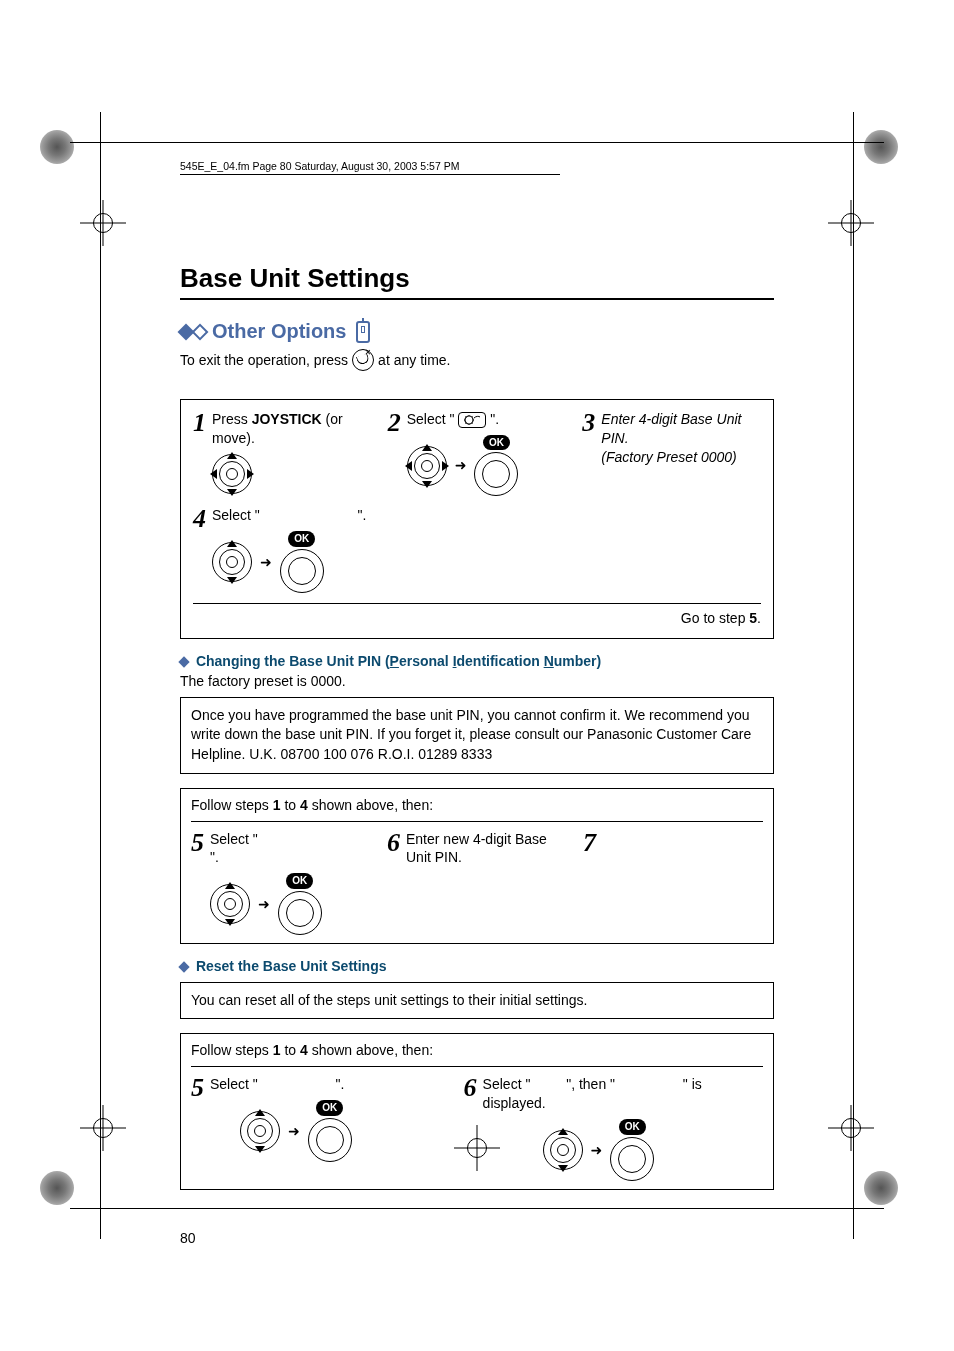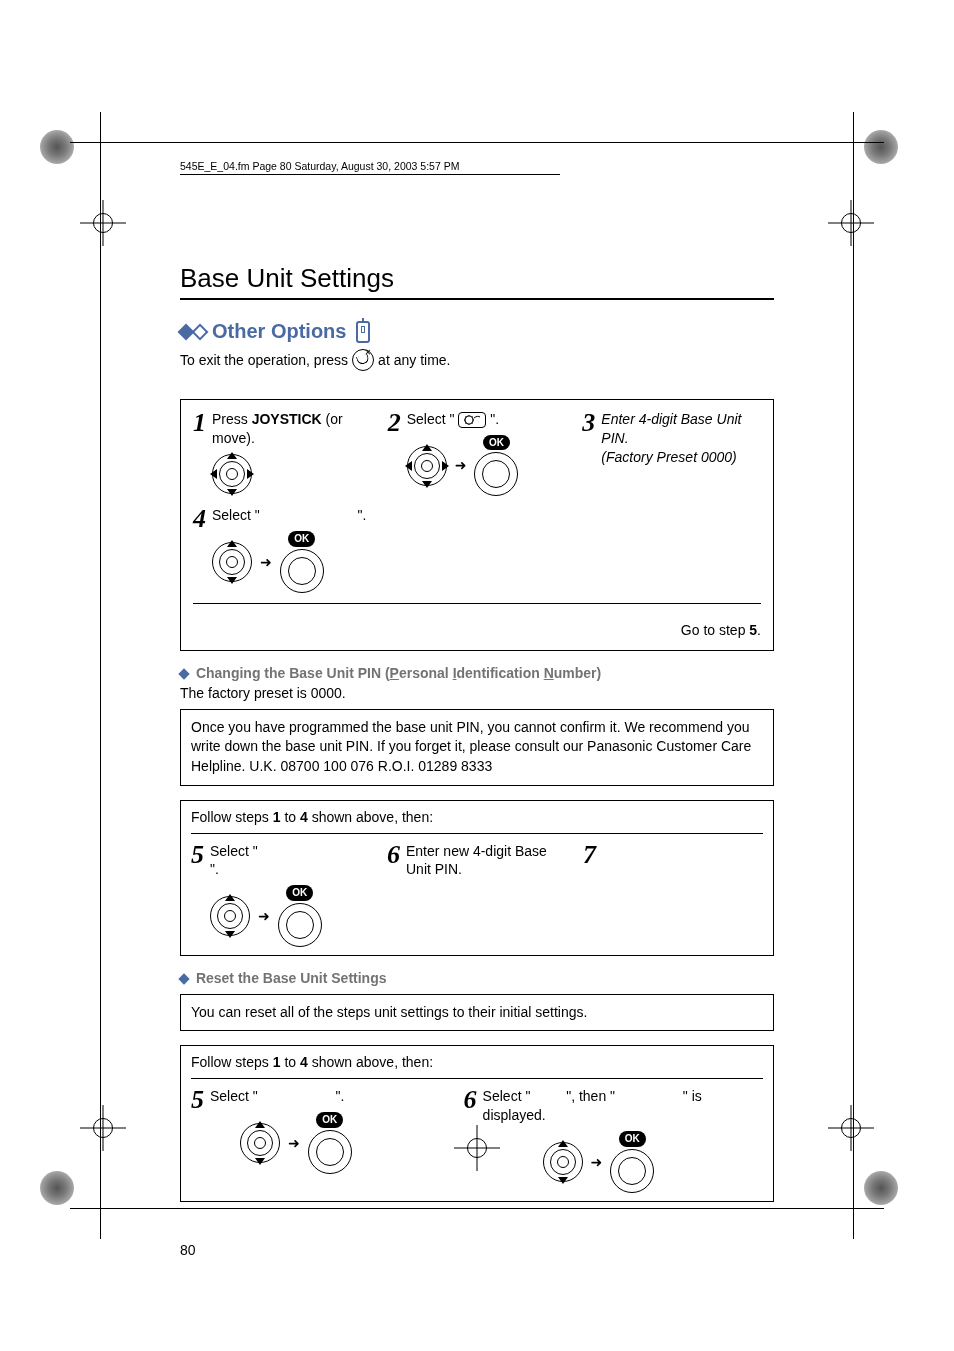--- a/index.html
+++ b/index.html
@@ -60,21 +60,21 @@
   }
 
   .fm-header {
     font-size: 10.5px; color:#000;
     margin-bottom: 88px;
     border-bottom: 1px solid #000;
     padding-bottom: 2px;
     width: 380px;
   }
 
-  h1 { font-size: 26px; font-weight: normal; margin-bottom: 4px; }
+  h1 { font-size: 26px; font-weight: bold; margin-bottom: 4px; }
   .rule { height: 2px; background:#000; margin-bottom: 20px; }
 
   .section-title {
     display:flex; align-items:center; gap:6px;
     font-size: 20px; font-weight:bold; color: #4a6aa4;
     margin-bottom: 6px;
   }
   .section-title .diamond-pair { display:flex; gap:2px; }
   .diamond { width:12px; height:12px; transform: rotate(45deg); }
   .diamond.solid { background:#4a6aa4; }
@@ -128,23 +128,23 @@
   .ok-button .outer { position:absolute; inset:0; border:1.5px solid #000; border-radius:50%; }
   .ok-button .inner { position:absolute; inset:8px; border:1.5px solid #000; border-radius:50%; }
   .ok-badge {
     display:inline-block; background:#000; color:#fff; font-size:10px; font-weight:bold;
     padding:1px 6px; border-radius:8px;
   }
 
   .settings-pill { display:inline-block; border:1.2px solid #000; border-radius:4px; padding:1px 4px; vertical-align:middle; }
   .settings-pill svg { display:block; }
 
-  .go-to { text-align:right; font-size:14px; border-top:1px solid #000; margin-top:10px; padding-top:18px; }
-
-  .subhead { color:#737373; font-weight:bold; font-size:14px; margin:6px 0 4px; }
+  .go-to { text-align:right; font-size:14px; border-top:1px solid #000; margin-top:10px; padding-top:6px; }
+
+  .subhead { color:#0c4a6e; font-weight:bold; font-size:14px; margin:6px 0 4px; }
   .note-box { border:1px solid #000; padding:8px 10px; font-size:14px; line-height:1.4; margin:8px 0 14px; }
 
   .follow-box { border:1px solid #000; padding:8px 10px; margin-bottom:14px;margin-top:12px; }
   .follow-header { font-size:14px; margin-bottom:8px; padding-bottom:8px; border-bottom:1px solid #000; }
 
   .page-num { font-size:14px; margin-top:40px; }
 </style>
 </head>
 <body>
 

